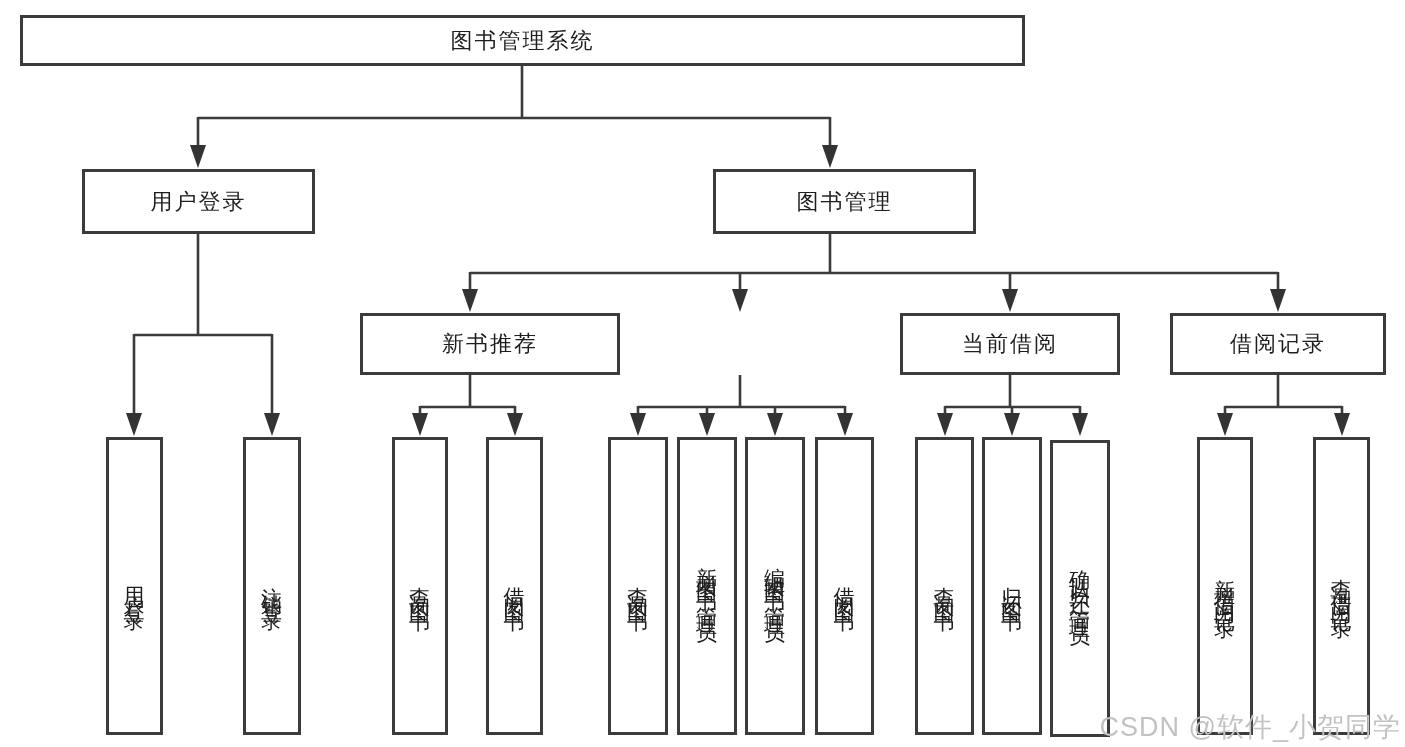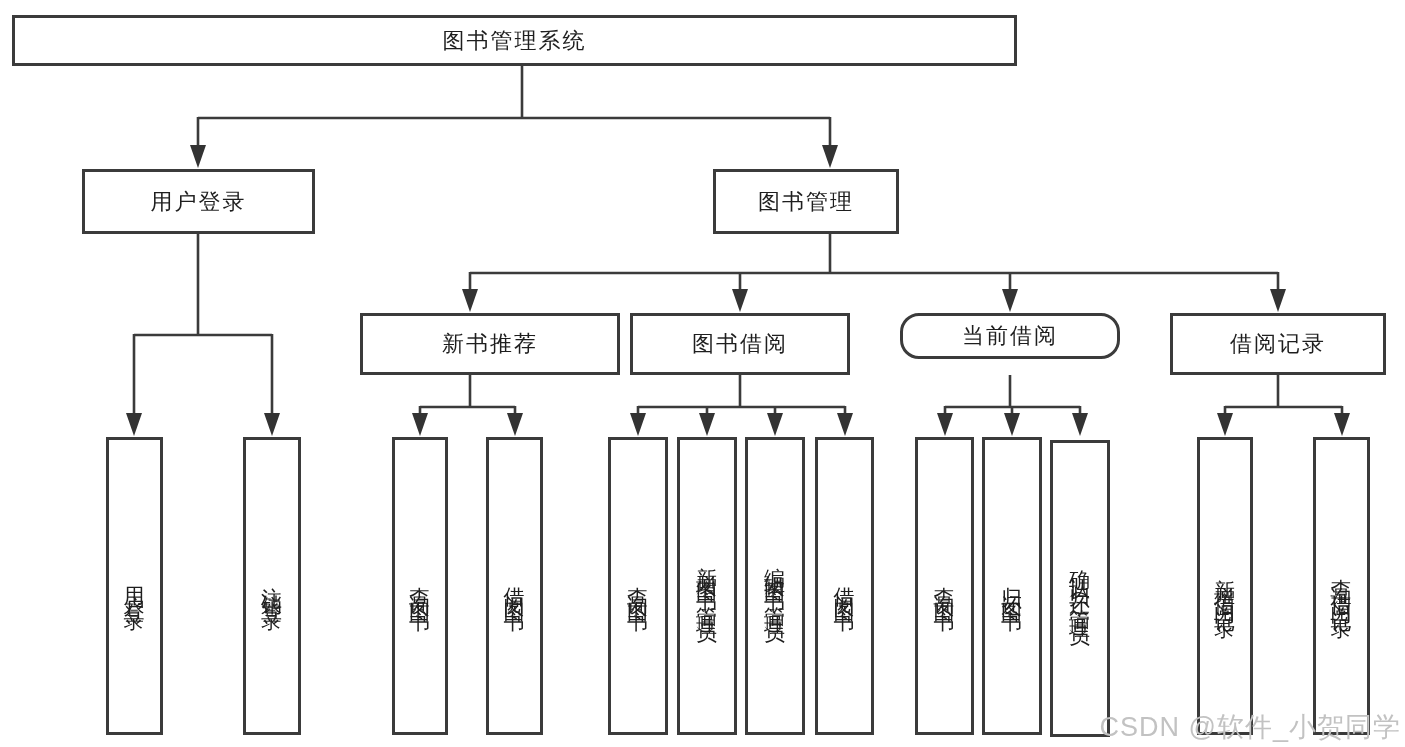--- a/index.html
+++ b/index.html
@@ -108,28 +108,27 @@
       <polygon points="767,413 783,413 775,436"></polygon>
       <polygon points="837,413 853,413 845,436"></polygon>
       <polygon points="937,413 953,413 945,436"></polygon>
       <polygon points="1004,413 1020,413 1012,436"></polygon>
       <polygon points="1072,413 1088,413 1080,436"></polygon>
       <polygon points="1217,413 1233,413 1225,436"></polygon>
       <polygon points="1334,413 1350,413 1342,436"></polygon>
     </g>
   </svg>
 
-  <div class="node root" style="left:12px; top:15px; width:1005px; height:51px;font-family:Liberation Serif, serif;">图书管理系统</div>
+  <div class="node root" style="left:20px; top:15px; width:1005px; height:51px;font-family:Liberation Serif, serif;">图书管理系统</div>
 
   <div class="node hbox" style="left:82px; top:169px; width:233px; height:65px;">用户登录</div>
-  <div class="node hbox" style="left:713px; top:169px; width:186px; height:65px;">图书管理</div>
+  <div class="node hbox" style="left:713px; top:169px; width:263px; height:65px;">图书管理</div>
 
   <div class="node hbox" style="left:360px; top:313px; width:260px; height:62px;">新书推荐</div>
-  <div class="node hbox" style="left:630px; top:313px; width:220px; height:62px;">图书借阅</div>
-  <div class="node hbox" style="left:900px; top:313px; width:220px; height:46px;border-radius:19px;">当前借阅</div>
+  <div class="node hbox" style="left:900px; top:313px; width:220px; height:62px;">当前借阅</div>
   <div class="node hbox" style="left:1170px; top:313px; width:216px; height:62px;">借阅记录</div>
 
   <div class="node vbox" style="left:106px; top:437px; width:57px; height:298px;">
     <span>用户登录</span>
     </div>
   <div class="node vbox" style="left:243px; top:437px; width:58px; height:298px;">
     <span>注销登录</span>
     </div>
 
   <div class="node vbox" style="left:392px; top:437px; width:56px; height:298px;">

